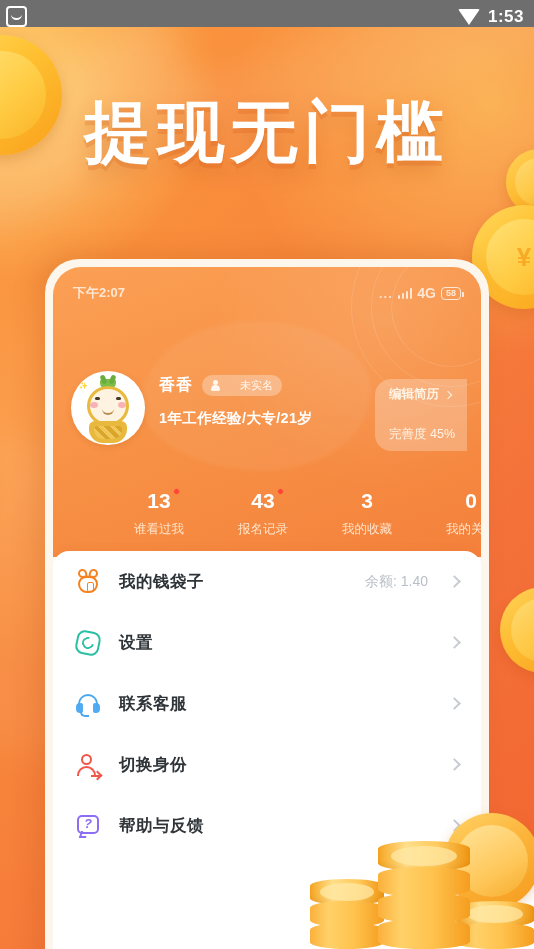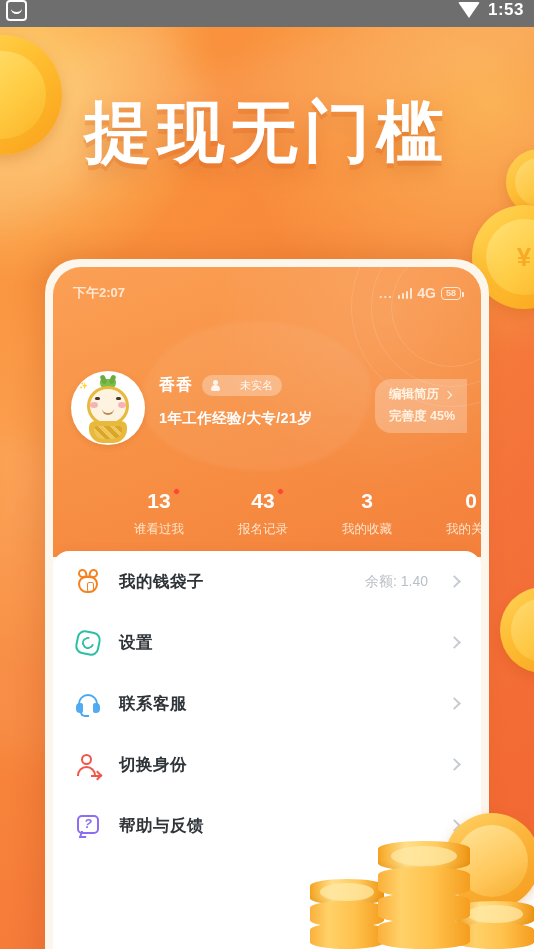--- a/index.html
+++ b/index.html
@@ -7,21 +7,21 @@
   body {
     font-family:"Liberation Sans","DejaVu Sans",sans-serif;
     background:#f08b3c;
     overflow:hidden;
     position:relative;
   }
 
   
   #android-status-bar{
     position:absolute; left:0; top:0; width:534px; height:27px;
-    background:#6e6e6e; display:flex; align-items:flex-start;
+    background:#6e6e6e; display:flex; align-items:flex-end;
     justify-content:space-between; padding:0 10px 0 6px; z-index:60;
   }
   .as-left{display:flex;align-items:center;}
   .app-icon{
     width:21px;height:21px;border:2px solid #ffffff;border-radius:4px;
     position:relative;background:transparent;
   }
   .app-icon:before{
     content:"";position:absolute;left:3px;top:2px;width:11px;height:8px;
     border:2px solid #fff;border-top:none;border-left:none;border-right:none;
@@ -207,21 +207,21 @@
   #user-subtitle{
     margin-top:13px;color:#ffffff;font-size:14.5px;font-weight:bold;letter-spacing:.4px;
   }
 
   #resume-pill{
     position:absolute;right:14px;top:112px;
     background:rgba(255,255,255,.26);border-radius:16px 0 0 16px;
     padding:7px 12px 8px 14px;text-align:left;
   }
   .rp-top{display:flex;align-items:center;gap:6px;color:#fff3e4;font-size:12.5px;font-weight:bold;}
-  .rp-bottom{margin-top:5px;color:#fff3e4;font-size:12.5px;font-weight:bold;}
+  .rp-bottom{margin-top:23px;color:#fff3e4;font-size:12.5px;font-weight:normal;}
   .chev-sm{
     width:6px;height:6px;border-right:1.6px solid #fff3e4;border-top:1.6px solid #fff3e4;
     transform:rotate(45deg);display:inline-block;
   }
 
   
   #stats-row{
     position:absolute;left:0;top:222px;width:100%;display:flex;padding:0 6px;margin-left:48px;
   }
   .stat{flex:1;text-align:center;position:relative;}

